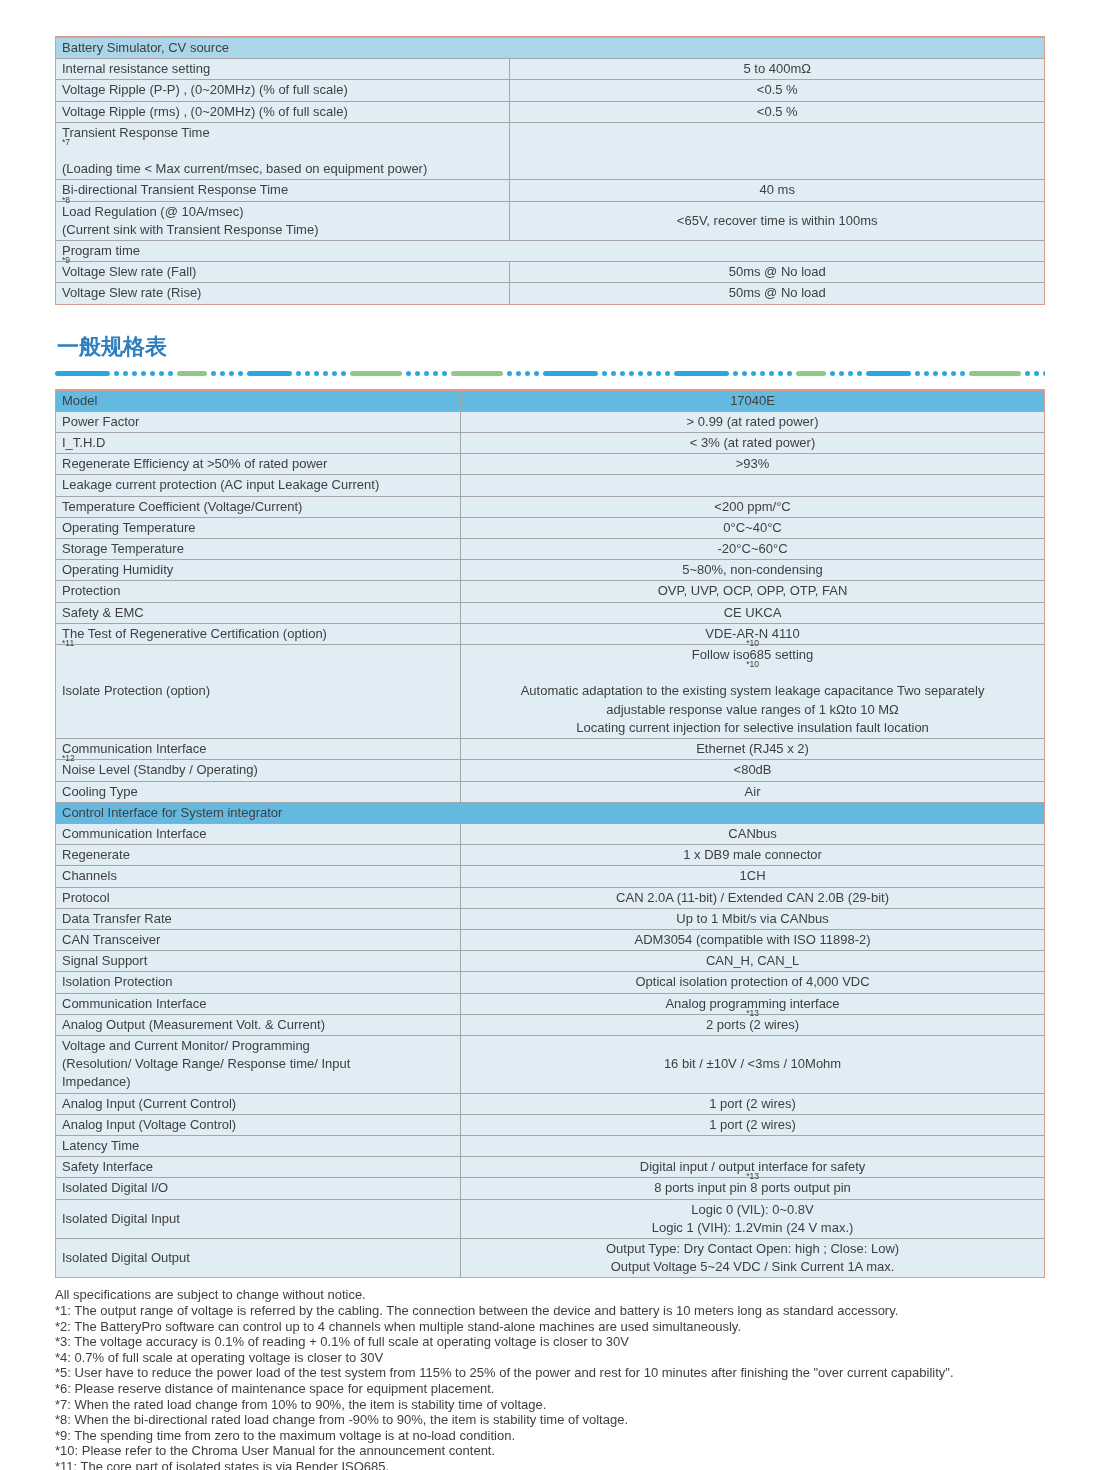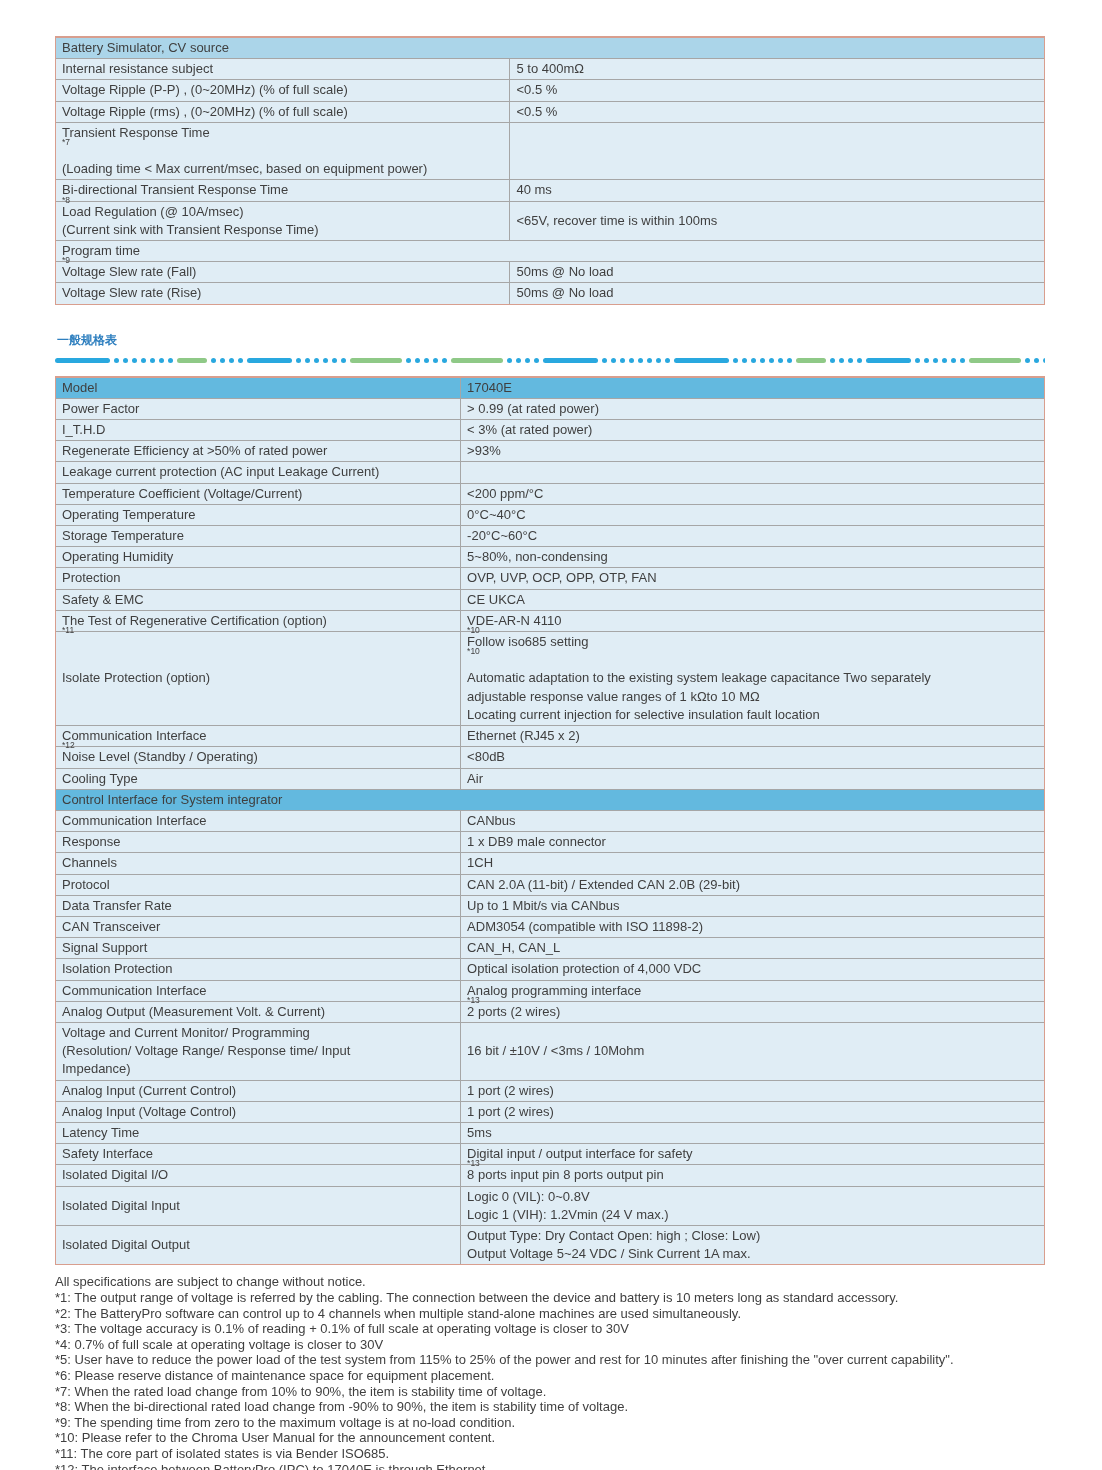--- a/index.html
+++ b/index.html
@@ -30,30 +30,30 @@
   }
   .t-row{display:flex;border-top:1px solid var(--border-gray);background:var(--row-bg);}
   .spec-table .t-row:first-child{border-top:none;}
   .t-row.head-light{background:var(--header-light);}
   .t-row.head-blue{background:var(--header-blue);}
   .cell{
     padding:1px 6px;min-height:19px;line-height:18.2px;
     display:flex;flex-direction:column;justify-content:center;
   }
   .cell.label{width:var(--label-w);border-right:1px solid var(--border-gray);}
-  .cell.value{flex:1;text-align:left;}
+  .cell.value{flex:1;text-align:center;}
   .cell.span{width:100%;border-right:none;}
   .battery{--label-w:46%;}
   .general{--label-w:41%;}
 
   sup{font-size:8.5px;line-height:0;}
 
   .section-title{
     margin:27px 0 8px 2px;
-    font-size:12px;font-weight:bold;color:var(--title-blue);
+    font-size:22px;font-weight:bold;color:var(--title-blue);
   }
   .divider{
     width:990px;height:7px;margin-bottom:12px;
     display:flex;align-items:center;gap:4px;overflow:hidden;
   }
   .divider .dash{height:5px;border-radius:2.5px;flex:none;}
   .divider .dot{width:5px;height:5px;border-radius:50%;flex:none;}
   .divider .b{background:var(--divider-blue);}
   .divider .g{background:var(--divider-green);}
 
@@ -63,21 +63,21 @@
 </head>
 <body>
 
 <div class="content">
 
   <div class="spec-table battery">
       <div class="t-row head-light">
         <div class="cell label span">Battery Simulator, CV source</div>
       </div>
       <div class="t-row">
-        <div class="cell label">Internal resistance subject</div>
+        <div class="cell label">Internal resistance setting</div>
         <div class="cell value">5 to 400mΩ</div>
       </div>
       <div class="t-row">
         <div class="cell label">Voltage Ripple (P-P) , (0~20MHz) (% of full scale)</div>
         <div class="cell value">&lt;0.5 %</div>
       </div>
       <div class="t-row">
         <div class="cell label">Voltage Ripple (rms) , (0~20MHz) (% of full scale)</div>
         <div class="cell value">&lt;0.5 %</div>
       </div>
@@ -239,21 +239,21 @@
         <div class="cell value">Air</div>
       </div>
       <div class="t-row head-blue">
         <div class="cell label span">Control Interface for System integrator</div>
       </div>
       <div class="t-row">
         <div class="cell label">Communication Interface</div>
         <div class="cell value">CANbus</div>
       </div>
       <div class="t-row">
-        <div class="cell label">Response</div>
+        <div class="cell label">Regenerate</div>
         <div class="cell value">1 x DB9 male connector</div>
       </div>
       <div class="t-row">
         <div class="cell label">Channels</div>
         <div class="cell value">1CH</div>
       </div>
       <div class="t-row">
         <div class="cell label">Protocol</div>
         <div class="cell value">CAN 2.0A (11-bit) / Extended CAN 2.0B (29-bit)</div>
       </div>
@@ -288,21 +288,20 @@
       <div class="t-row">
         <div class="cell label">Analog Input (Current Control)</div>
         <div class="cell value">1 port (2 wires)</div>
       </div>
       <div class="t-row">
         <div class="cell label">Analog Input (Voltage Control)</div>
         <div class="cell value">1 port (2 wires)</div>
       </div>
       <div class="t-row">
         <div class="cell label">Latency Time</div>
-        <div class="cell value">5ms</div>
       </div>
       <div class="t-row">
         <div class="cell label">Safety Interface</div>
         <div class="cell value">Digital input / output interface for safety <sup>*13</sup></div>
       </div>
       <div class="t-row">
         <div class="cell label">Isolated Digital I/O</div>
         <div class="cell value">8 ports input pin 8 ports output pin</div>
       </div>
       <div class="t-row">

